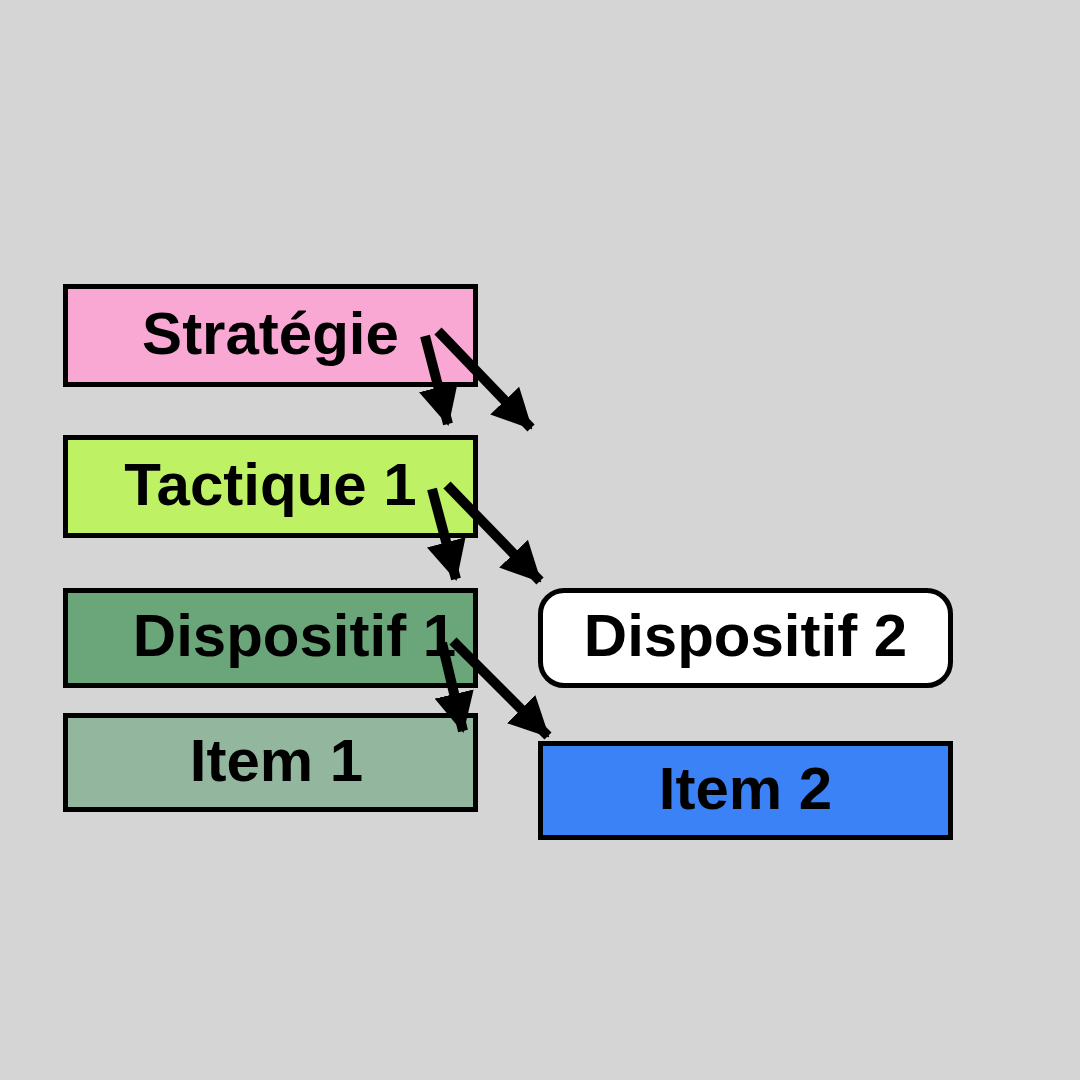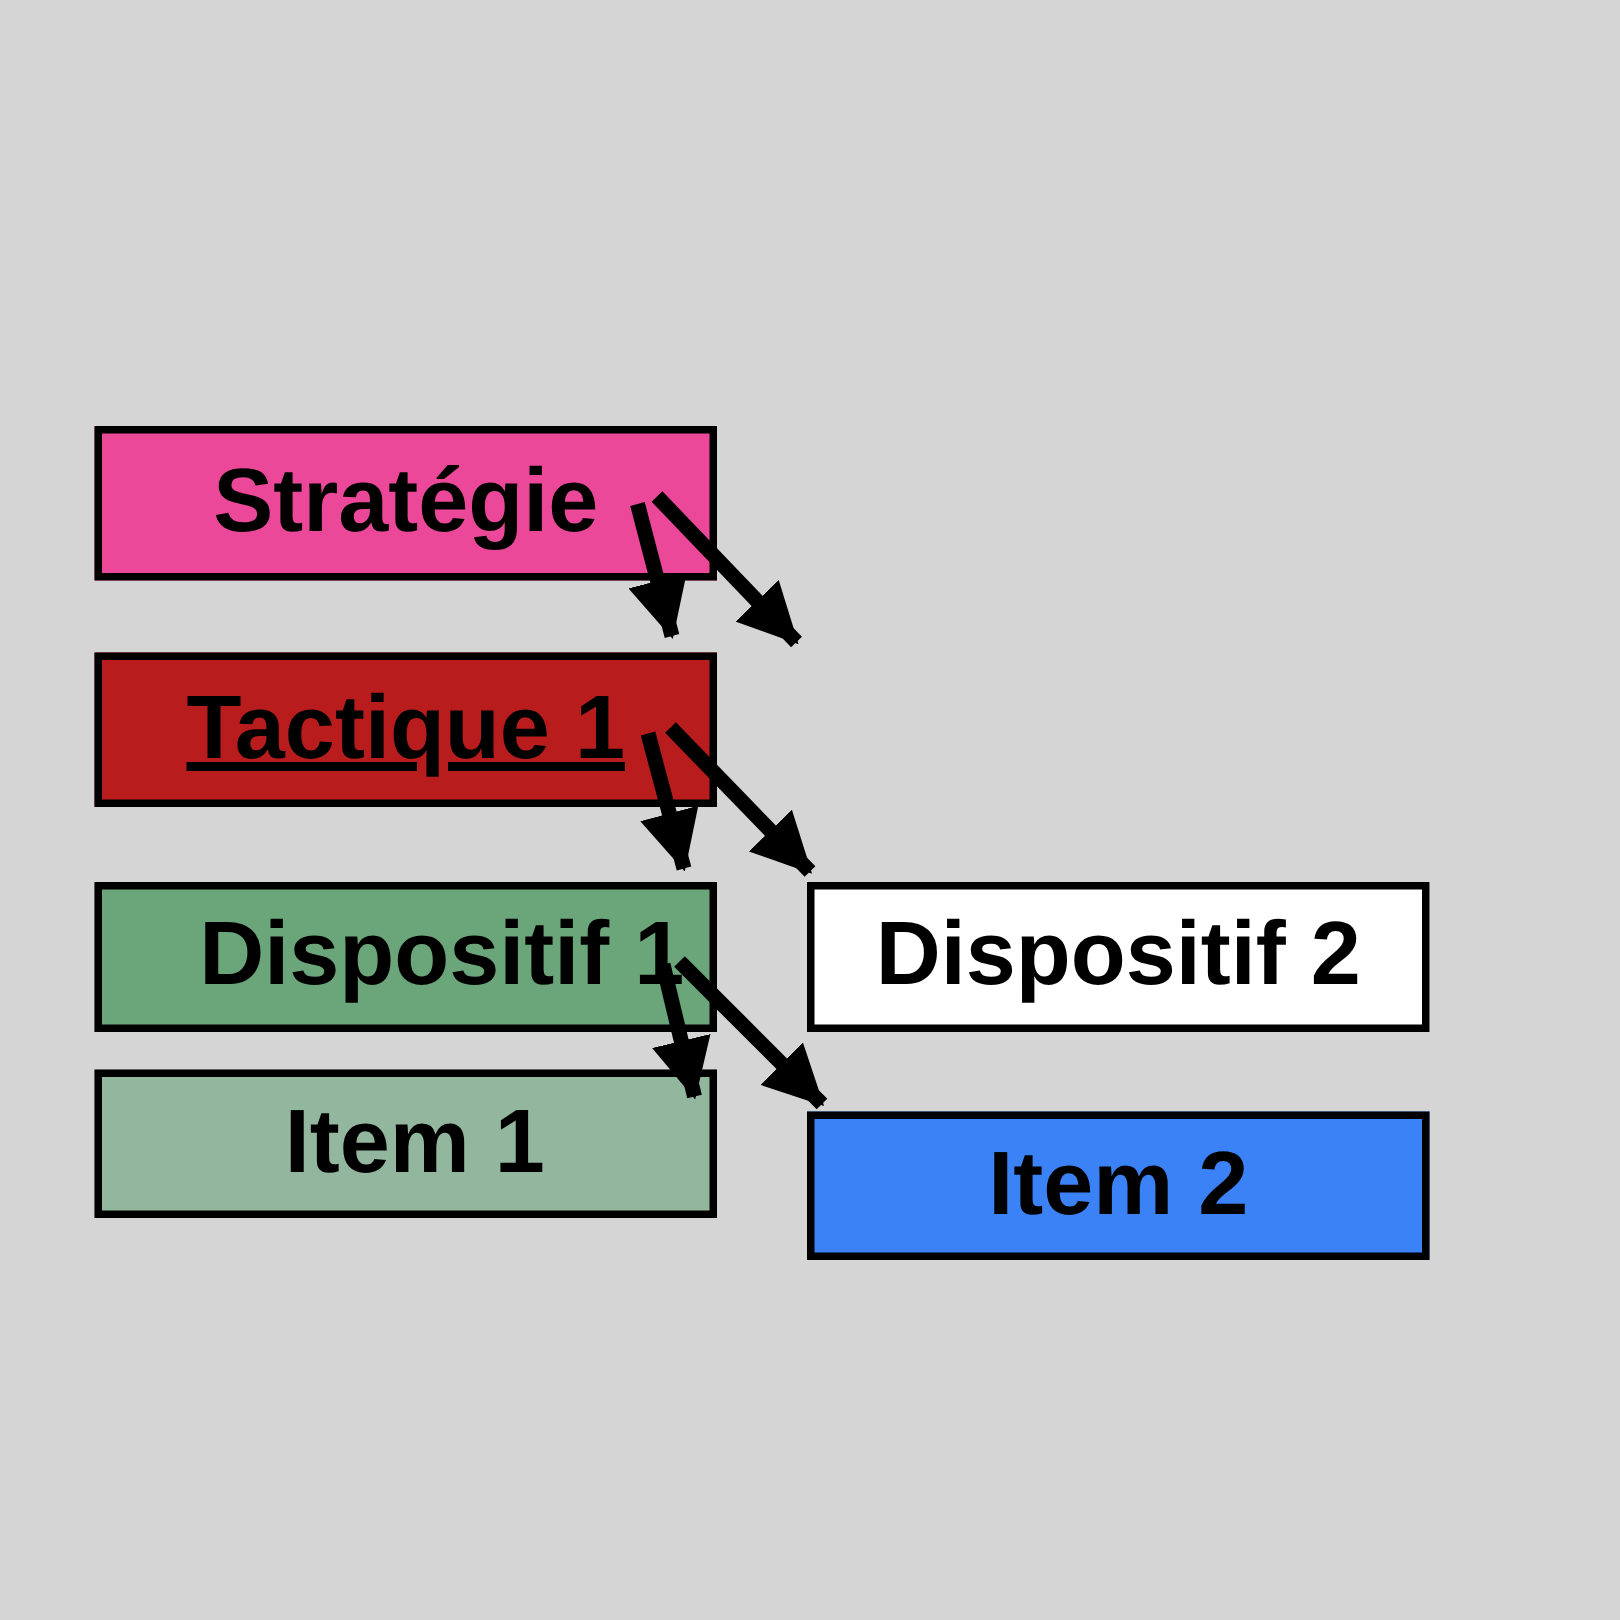--- a/index.html
+++ b/index.html
@@ -27,44 +27,44 @@
     color: #000;
     white-space: nowrap;
     line-height: 1;
     padding-bottom: 4px;
   }
   
   .n-strategie    { left: 63px;  top: 284px; width: 415px; height: 103px; }
   .n-tactique-1   { left: 63px;  top: 435px; width: 415px; height: 103px; }
   .n-tactique-2   { left: 538px; top: 435px; width: 415px; height: 103px; }
   .n-dispositif-1 { left: 63px;  top: 588px; width: 415px; height: 100px; padding-left: 48px; }
-  .n-dispositif-2 { left: 538px; top: 588px; width: 415px; height: 100px; }
+  .n-dispositif-2 { left: 538px; top: 588px; width: 415px; height: 100px; border-radius: 26px; }
   .n-item-1       { left: 63px;  top: 713px; width: 415px; height: 99px; padding-left: 12px;  }
   .n-item-2       { left: 538px; top: 741px; width: 415px; height: 99px;  }
   .arrows {
     position: absolute;
     left: 0; top: 0;
     width: 1080px;
     height: 1080px;
     pointer-events: none;
   }
   .arrows line {
     stroke-width: 10;
   }
 </style>
 </head>
 <body>
 
 <div class="stage" style="background: rgb(213, 213, 213);">
 
-  <div class="node n-strategie" style="background: #ec4899; justify-content: center;">
+  <div class="node n-strategie" style="background: #f9a8d4; justify-content: center;">
     <span>Stratégie</span>
   </div>
 
-  <div class="node n-tactique-1" style="background: #b91c1c; text-decoration: underline;">
+  <div class="node n-tactique-1" style="background: #bef264;">
     <span>Tactique 1</span>
   </div>
 
 
   <div class="node n-dispositif-1" style="background: rgb(107, 165, 122);">
     <span>Dispositif 1</span>
   </div>
 
   <div class="node n-dispositif-2" style="background: rgb(255, 255, 255);">
     <span>Dispositif 2</span>

